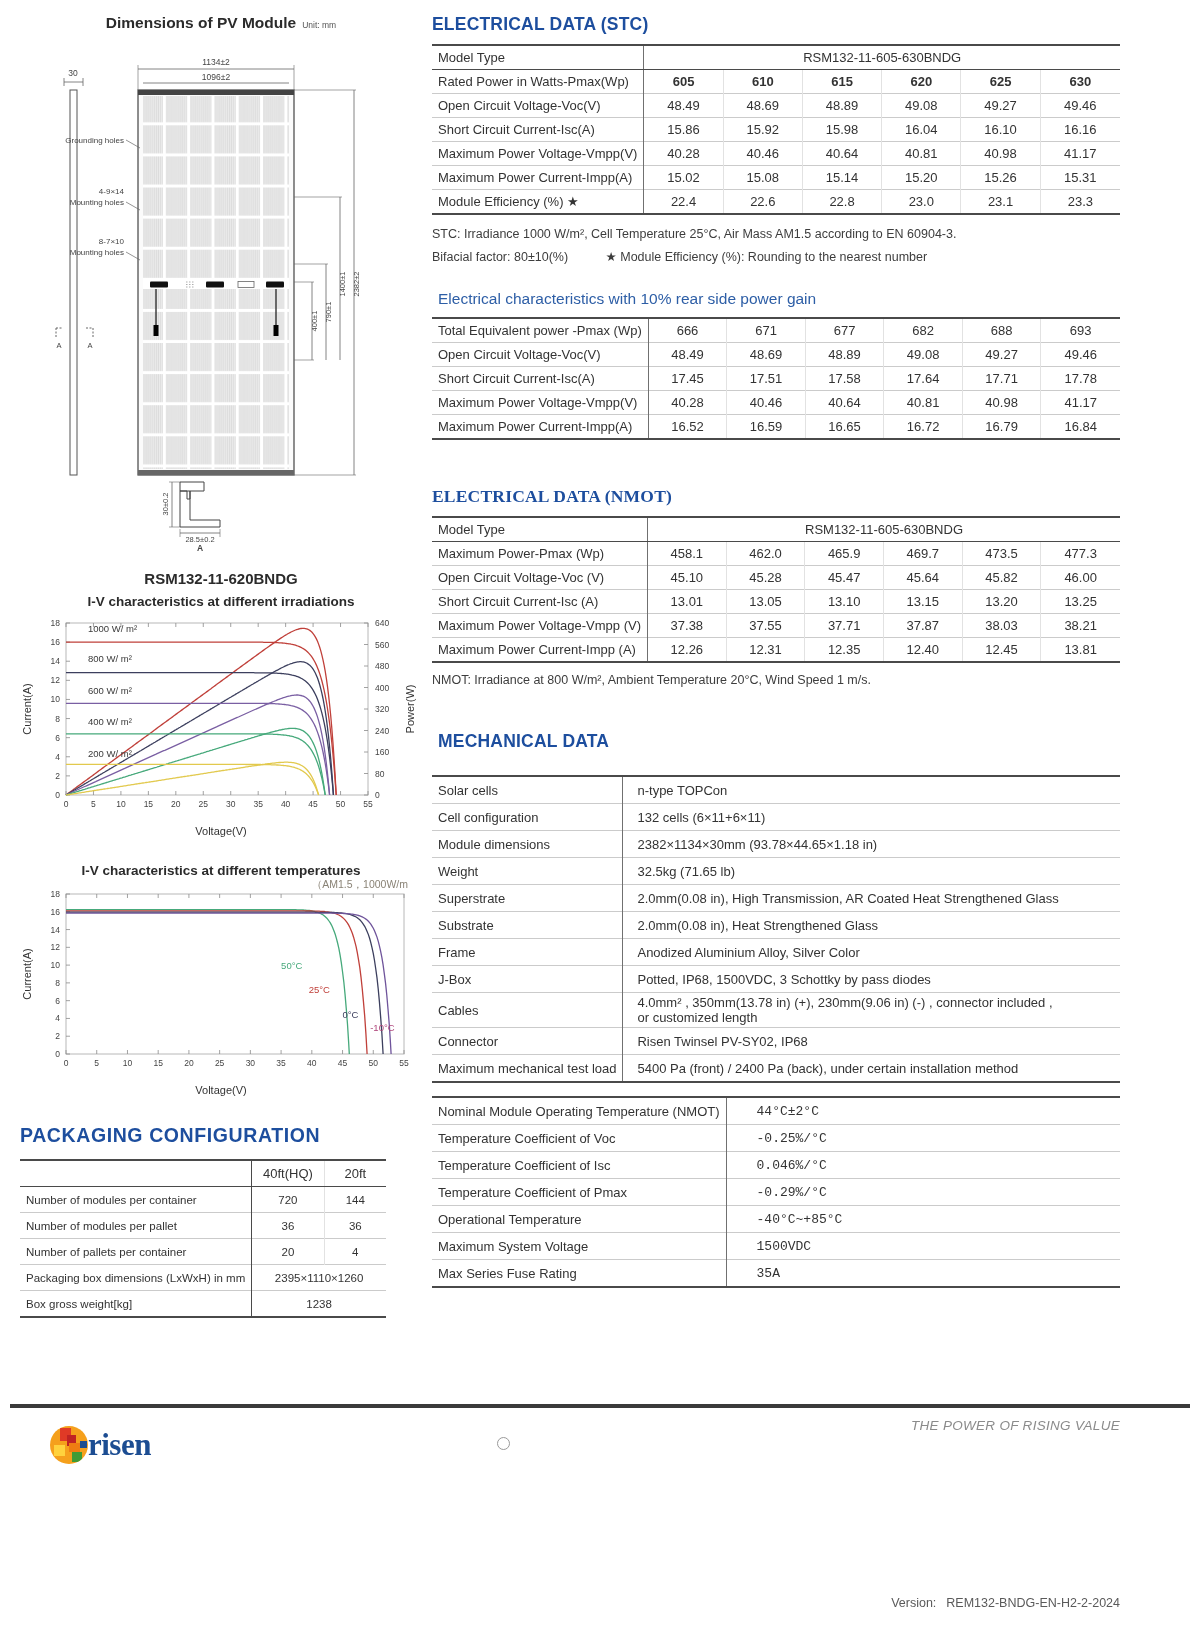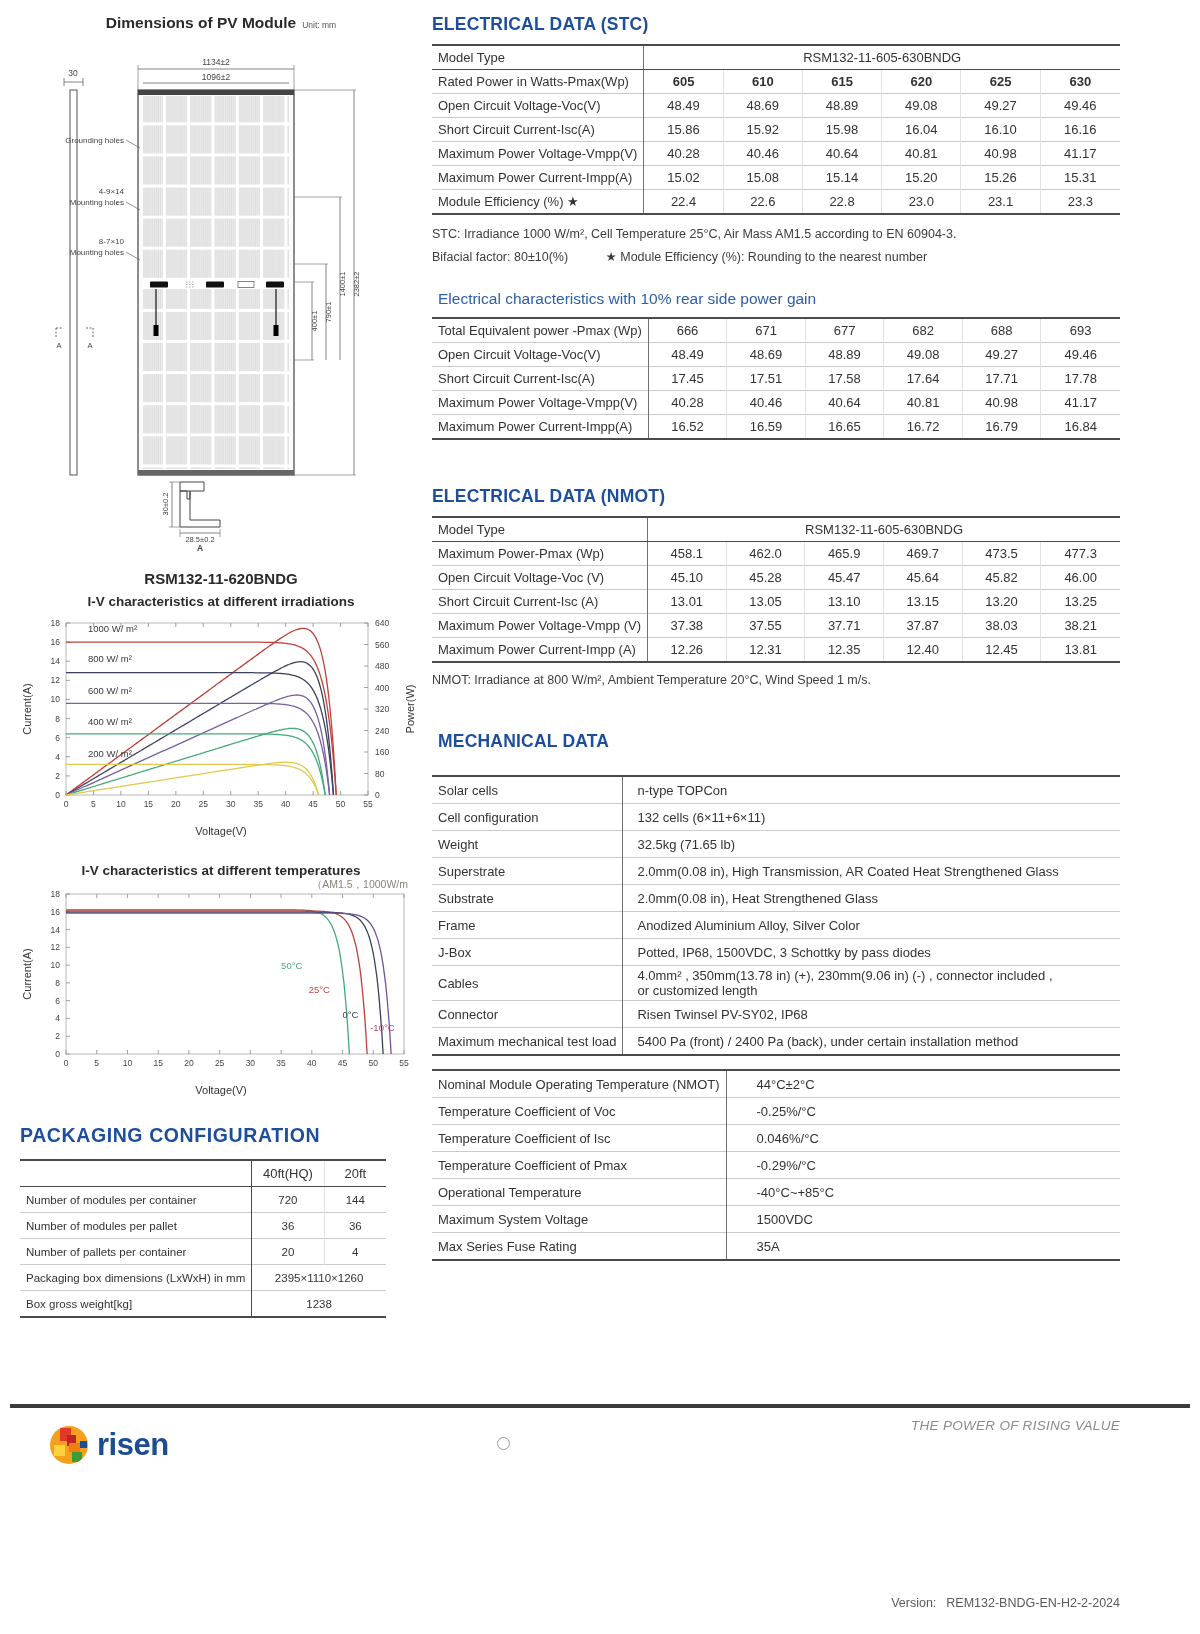--- a/index.html
+++ b/index.html
@@ -23,21 +23,21 @@
   .tbl td.lbl{text-align:left;border-right:1px solid #707070;white-space:nowrap;}
   .tbl td.v{text-align:center;border-right:1px solid #e2e2e2;}
   .tbl td.v.last{border-right:none;}
   .tbl td.b{font-weight:bold;}
   .tbl td.mval{text-align:center;}
 
   .kv td.val{padding-left:14px;white-space:pre-line;}
   .kv td{height:22px;}
   #mech-table td.lbl{width:175px;}
   #temp-table td.lbl{width:253px;border-right:1px solid #707070;}
-  #temp-table td.val{padding-left:30px;}
+  #temp-table td.val{padding-left:30px;font-family:Liberation Mono, monospace;}
 
   .note{font-size:12.5px;color:#3d3d3d;line-height:1.45;}
   .pack-tbl{font-size:11.5px;}
   .pack-tbl td{height:21px;}
   .pack-tbl td.lbl{border-right:1.4px solid #4a4a4a;}
   .pack-tbl tr.hdr td{font-size:13px;}
 
   .chart-title{font-size:15px;font-weight:bold;text-align:center;color:#2b2b2b;}
   .chart-sub{font-size:13.5px;font-weight:bold;text-align:center;color:#2b2b2b;}
   .chart-xlabel{font-size:11px;text-align:center;color:#333;margin-top:-4px;}
@@ -47,21 +47,21 @@
   svg .te{text-anchor:end;}
   svg .ts{text-anchor:start;}
   svg .alab{font-size:11px;fill:#333;text-anchor:middle;font-family:"Liberation Sans",sans-serif;}
   svg .clab{font-size:9.5px;font-family:"Liberation Sans",sans-serif;}
   svg .dim{font-size:8.5px;fill:#444;text-anchor:middle;font-family:"Liberation Sans",sans-serif;}
   svg .dims{font-size:7.5px;fill:#444;text-anchor:middle;font-family:"Liberation Sans",sans-serif;}
   svg .lead{font-size:8px;fill:#444;text-anchor:end;font-family:"Liberation Sans",sans-serif;}
 
   .footer-rule{position:absolute;left:10px;top:1404px;width:1180px;height:4px;background:#3a3a3a;}
   .tagline{position:absolute;right:80px;top:1418px;font-style:italic;color:#8b8b8b;font-size:13.5px;letter-spacing:.3px;}
-  .logo{position:absolute;left:50px;top:1426px;display:flex;align-items:center;gap:9px;}
+  .logo{position:absolute;left:50px;top:1426px;display:flex;align-items:center;font-family:Liberation Serif, serif;}
   .logo .mark{position:relative;width:38px;height:38px;border-radius:50%;background:#f5a01c;overflow:hidden;}
   .logo .mark i{position:absolute;display:block;}
   .logo .word{font-size:31px;font-weight:bold;color:#1c4d92;letter-spacing:-0.5px;}
   .ring{position:absolute;left:497px;top:1437px;width:11px;height:11px;border:1.3px solid #9a9a9a;border-radius:50%;}
   .version{position:absolute;right:80px;top:1596px;font-size:12.5px;color:#5a5a5a;}
   .version .vv{margin-left:10px;text-align:center;}
 </style>
 </head>
 <body>
 
@@ -494,21 +494,21 @@
             <td class="v">16.52</td>
             <td class="v">16.59</td>
             <td class="v">16.65</td>
             <td class="v">16.72</td>
             <td class="v">16.79</td>
             <td class="v last">16.84</td>
           </tr>
         </tbody>
       </table>
 
-    <h2 class="h-blue" style="margin-top:46px;">ELECTRICAL DATA (NMOT)</h2>
+    <h2 class="h-blue" style="margin-top:46px;font-family:Liberation Serif, serif;">ELECTRICAL DATA (NMOT)</h2>
     <table class="tbl spec" style="margin-top:9px;">
         <colgroup>
           <col style="width:25.5%">
           <col style="width:12.4%">
           <col style="width:12.4%">
           <col style="width:12.4%">
           <col style="width:12.4%">
           <col style="width:12.4%">
           <col style="width:12.5%">
         </colgroup>
@@ -569,20 +569,24 @@
     <h2 class="h-blue" style="margin-top:42px;margin-left:6px;">MECHANICAL DATA</h2>
     <table class="tbl kv" id="mech-table" style="margin-top:23px;">
         <tbody>
           <tr>
             <td class="lbl">Solar cells</td>
             <td class="val">n-type TOPCon</td>
           </tr>
           <tr>
             <td class="lbl">Cell configuration</td>
             <td class="val">132 cells (6×11+6×11)</td>
+          </tr>
+          <tr>
+            <td class="lbl">Module dimensions</td>
+            <td class="val">2382×1134×30mm (93.78×44.65×1.18 in)</td>
           </tr>
           <tr>
             <td class="lbl">Weight</td>
             <td class="val">32.5kg (71.65 lb)</td>
           </tr>
           <tr>
             <td class="lbl">Superstrate</td>
             <td class="val">2.0mm(0.08 in), High Transmission, AR Coated Heat Strengthened Glass</td>
           </tr>
           <tr>

